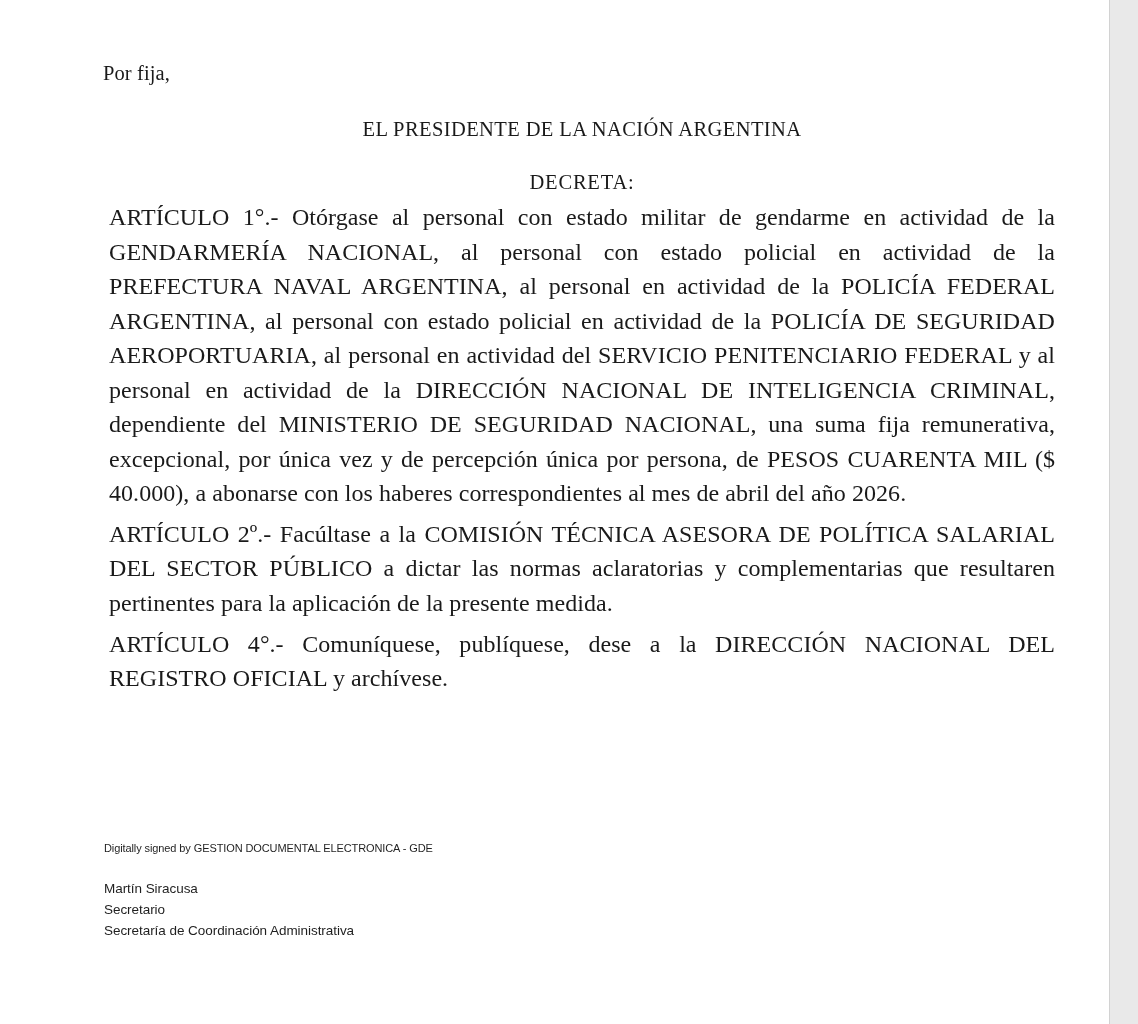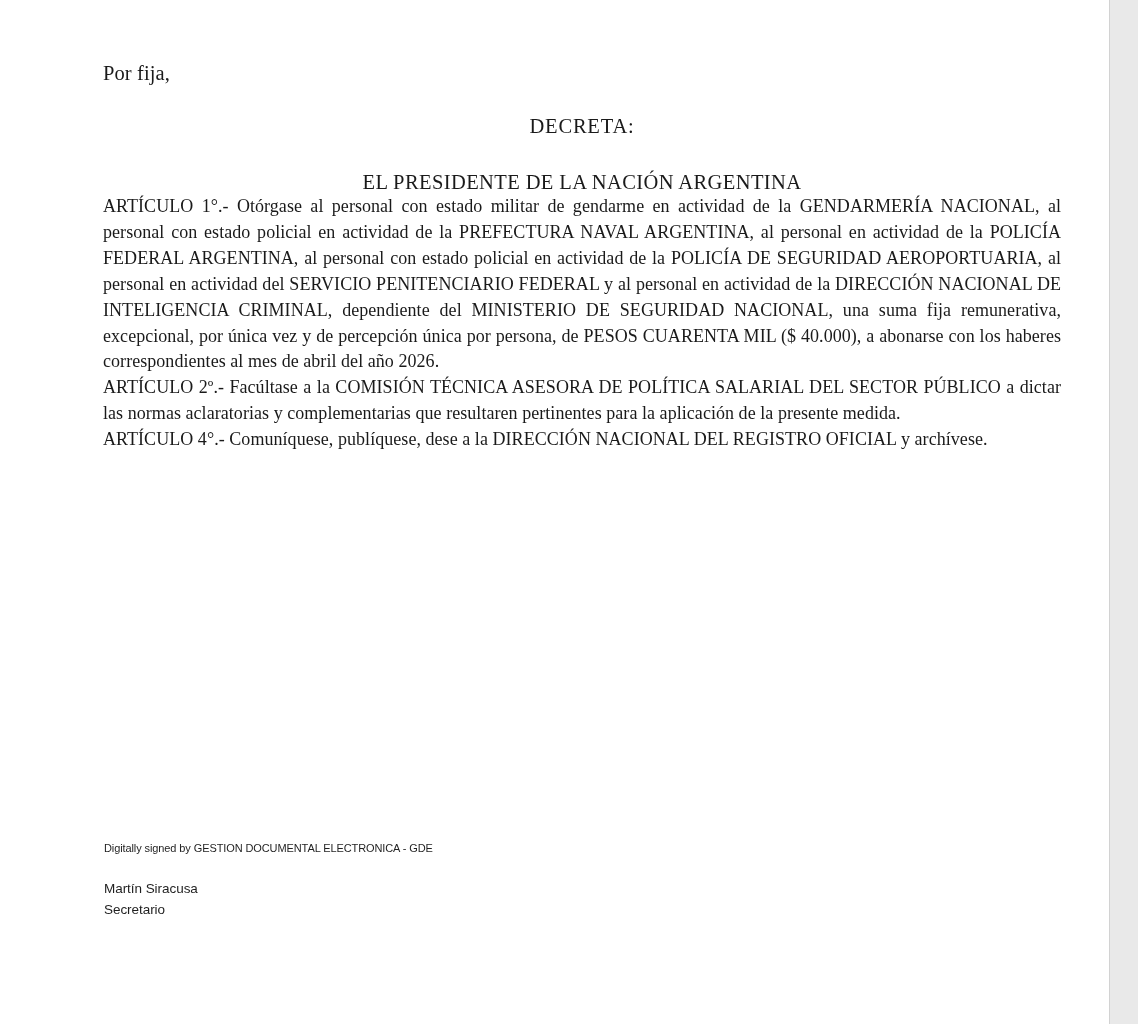--- a/index.html
+++ b/index.html
@@ -51,23 +51,23 @@
   }
   .pres {
     margin-top: 33px;
   }
   .decreta {
     margin-top: 30px;
     letter-spacing: 0.8px;
   }
   p.body-par {
     text-align: justify;
-    font-size: 18px;
+    font-size: 24px;
     line-height: 1.44;
-    margin: 0;
+    margin: 6px;
     letter-spacing: 0.05px;
     text-justify: inter-word;
   }
   .par1 { margin-top: 31px; }
   .par2 { margin-top: 27px; }
   .par3 { margin-top: 27px; }
   .par4 { margin-top: 27px; }
 
   .sig-block {
     position: absolute;
@@ -89,32 +89,33 @@
     letter-spacing: -0.05px;
   }
   .sig-name div { white-space: nowrap; }
 </style>
 </head>
 <body>
 
 <div class="page">
   <div class="content">
     <div class="porello">Por fija,</div>
+    <div class="center-line pres">EL PRESIDENTE DE LA NACIÓN ARGENTINA</div>
     <div class="center-line decreta">DECRETA:</div>
-    <div class="center-line pres">EL PRESIDENTE DE LA NACIÓN ARGENTINA</div>
 
     <p class="body-par par1">ARTÍCULO 1°.- Otórgase al personal con estado militar de gendarme en actividad de la GENDARMERÍA NACIONAL, al personal con estado policial en actividad de la PREFECTURA NAVAL ARGENTINA, al personal en actividad de la POLICÍA FEDERAL ARGENTINA, al personal con estado policial en actividad de la POLICÍA DE SEGURIDAD AEROPORTUARIA, al personal en actividad del SERVICIO PENITENCIARIO FEDERAL y al personal en actividad de la DIRECCIÓN NACIONAL DE INTELIGENCIA CRIMINAL, dependiente del MINISTERIO DE SEGURIDAD NACIONAL, una suma fija remunerativa, excepcional, por única vez y de percepción única por persona, de PESOS CUARENTA MIL ($ 40.000), a abonarse con los haberes correspondientes al mes de abril del año 2026.</p>
     <p class="body-par par2">ARTÍCULO 2º.- Facúltase a la COMISIÓN TÉCNICA ASESORA DE POLÍTICA SALARIAL DEL SECTOR PÚBLICO a dictar las normas aclaratorias y complementarias que resultaren pertinentes para la aplicación de la presente medida.</p>
     <p class="body-par par4">ARTÍCULO 4°.- Comuníquese, publíquese, dese a la DIRECCIÓN NACIONAL DEL REGISTRO OFICIAL y archívese.</p>
   </div>
 
   <div class="sig-block">
     <div class="sig-meta">
       <div>Digitally signed by GESTION DOCUMENTAL ELECTRONICA - GDE</div>
     </div>
     <div class="sig-name">
       <div>Martín Siracusa</div>
       <div>Secretario</div>
+      <div>Secretaría de Coordinación Administrativa</div>
     </div>
   </div>
 </div>
 
 <div class="right-edge"></div>
 
 </body></html>

